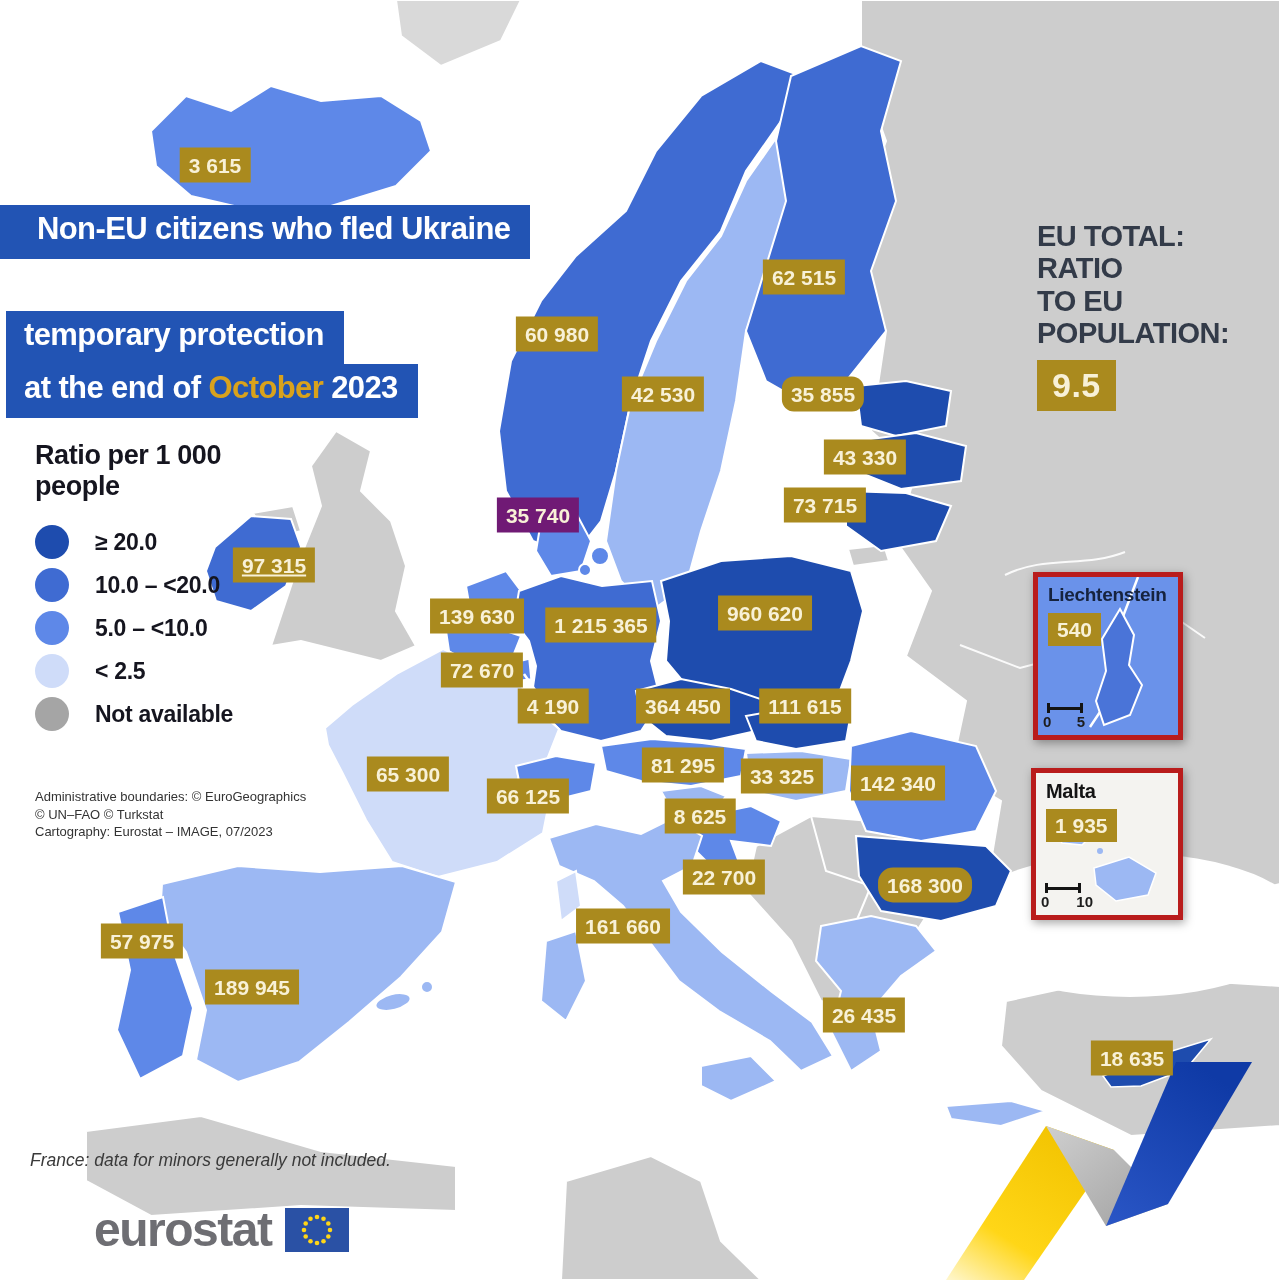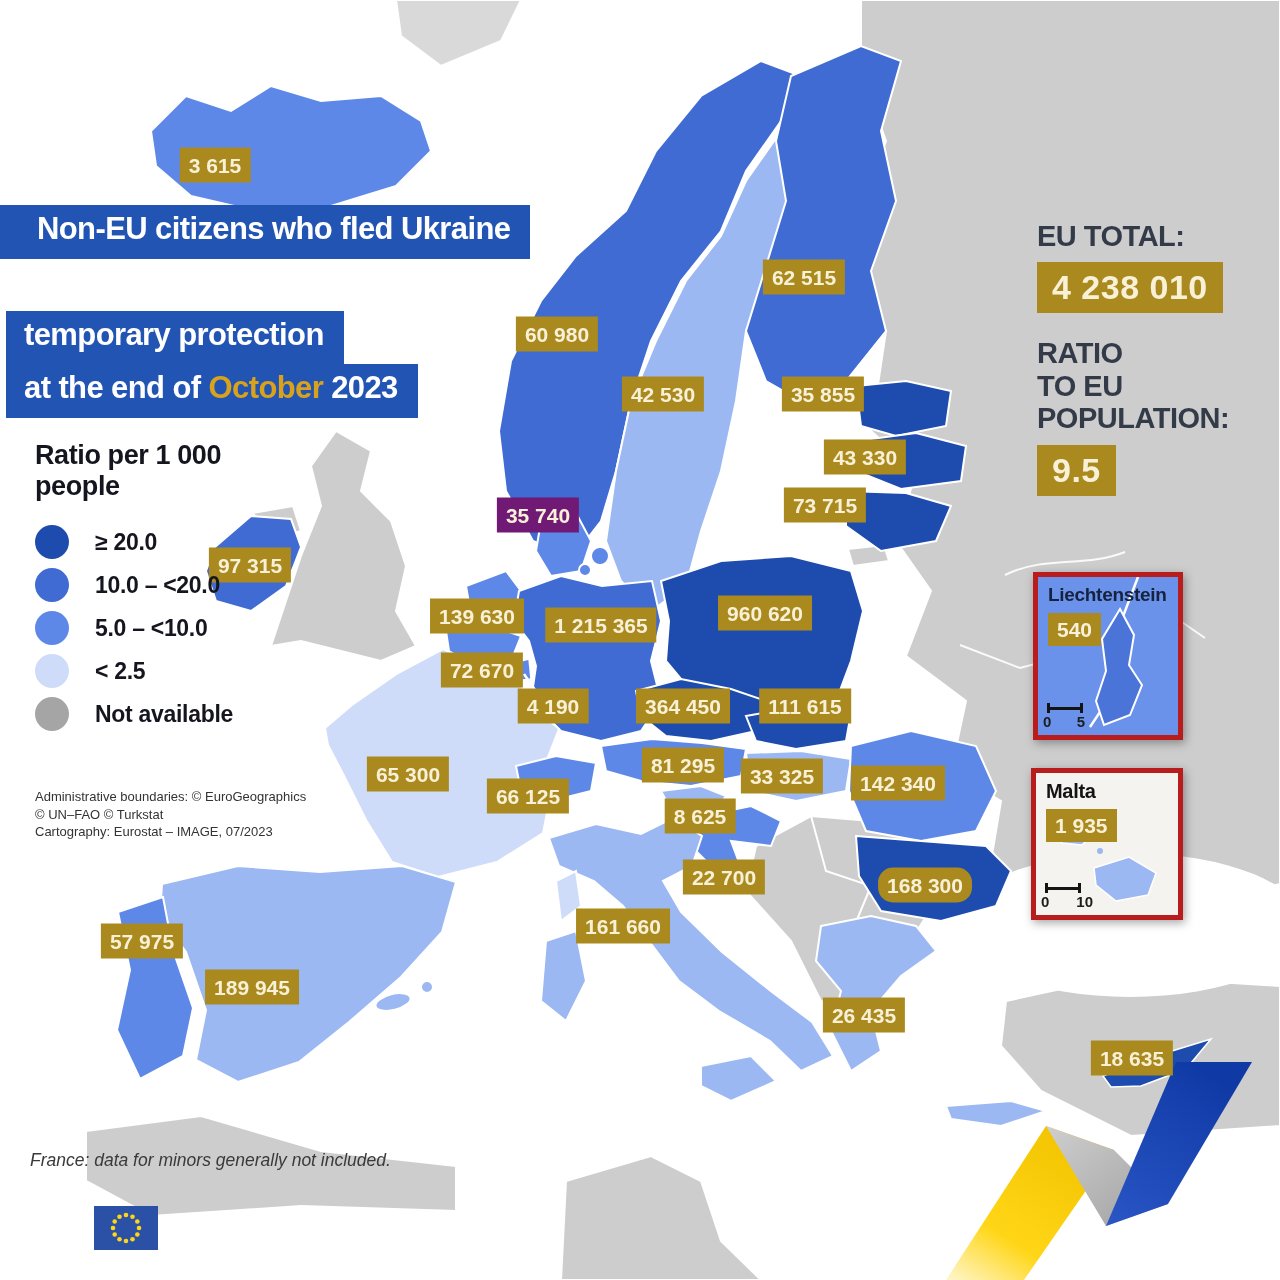--- a/index.html
+++ b/index.html
@@ -172,21 +172,20 @@
   </div>
 
   <div id="attribution">
     <div>Administrative boundaries: © EuroGeographics</div>
     <div>© UN–FAO © Turkstat</div>
     <div>Cartography: Eurostat – IMAGE, 07/2023</div>
   </div>
 
   <div id="stats">
     <div class="stat-label">EU TOTAL:</div>
-    <div class="stat-badge">4 238 010</div>
     <div class="stat-label">
       <div>RATIO</div>
       <div>TO EU</div>
       <div>POPULATION:</div>
     </div>
     <div class="stat-badge">9.5</div>
   </div>
 
   <div class="inset" id="inset-li">
     <svg width="140" height="158" viewBox="0 0 140 158">
@@ -217,20 +216,21 @@
       <div class="scale-nums">
           <span>0</span>
           <span>10</span>
         </div>
     </div>
   </div>
 
   <div id="footnote">France: data for minors generally not included.</div>
 
   <div id="logo">
+    <span class="logo-text">eurostat</span>
     <svg width="64" height="44" viewBox="0 0 64 44">
       <rect x="0" y="0" width="64" height="44" fill="#2a51a5"></rect>
       <g fill="#ffd617">
         <circle cx="32" cy="9" r="2.3"></circle>
           <circle cx="38.5" cy="10.7" r="2.3"></circle>
           <circle cx="43.3" cy="15.5" r="2.3"></circle>
         <circle cx="45" cy="22" r="2.3"></circle>
           <circle cx="43.3" cy="28.5" r="2.3"></circle>
           <circle cx="38.5" cy="33.3" r="2.3"></circle>
         <circle cx="32" cy="35" r="2.3"></circle>
@@ -240,25 +240,25 @@
           <circle cx="20.7" cy="15.5" r="2.3"></circle>
           <circle cx="25.5" cy="10.7" r="2.3"></circle>
       </g>
     </svg>
   </div>
 
 <div class="vbadge" style="left: 215px; top: 165px; background: rgb(170, 138, 30); color: rgb(248, 241, 215);">3 615</div>
     <div class="vbadge" style="left: 557px; top: 334px; background: rgb(170, 138, 30); color: rgb(248, 241, 215);">60 980</div>
     <div class="vbadge" style="left: 663px; top: 394px; background: rgb(170, 138, 30); color: rgb(248, 241, 215);">42 530</div>
     <div class="vbadge" style="left: 804px; top: 277px; background: rgb(170, 138, 30); color: rgb(248, 241, 215);">62 515</div>
-    <div class="vbadge" style="left: 823px; top: 394px; background: rgb(170, 138, 30); color: rgb(248, 241, 215);">35 855</div>
+    <div class="vbadge" style="left: 823px; top: 394px; background: rgb(170, 138, 30); color: rgb(248, 241, 215); border-radius: 12px;">35 855</div>
     <div class="vbadge" style="left: 865px; top: 457px; background: rgb(170, 138, 30); color: rgb(248, 241, 215);">43 330</div>
     <div class="vbadge" style="left: 825px; top: 505px; background: rgb(170, 138, 30); color: rgb(248, 241, 215);">73 715</div>
     <div class="vbadge" style="left: 538px; top: 515px; background: #701a75; color: rgb(248, 241, 215);">35 740</div>
-    <div class="vbadge" style="left: 250px; top: 565px; background: rgb(170, 138, 30); color: rgb(248, 241, 215);">97 315</div>
+    <div class="vbadge" style="left: 274px; top: 565px; background: rgb(170, 138, 30); color: rgb(248, 241, 215); text-decoration: underline;">97 315</div>
     <div class="vbadge" style="left: 477px; top: 616px; background: rgb(170, 138, 30); color: rgb(248, 241, 215);">139 630</div>
     <div class="vbadge" style="left: 601px; top: 625px; background: rgb(170, 138, 30); color: rgb(248, 241, 215);">1 215 365</div>
     <div class="vbadge" style="left: 765px; top: 613px; background: rgb(170, 138, 30); color: rgb(248, 241, 215);">960 620</div>
     <div class="vbadge" style="left: 482px; top: 670px; background: rgb(170, 138, 30); color: rgb(248, 241, 215);">72 670</div>
     <div class="vbadge" style="left: 553px; top: 706px; background: rgb(170, 138, 30); color: rgb(248, 241, 215);">4 190</div>
     <div class="vbadge" style="left: 683px; top: 706px; background: rgb(170, 138, 30); color: rgb(248, 241, 215);">364 450</div>
     <div class="vbadge" style="left: 805px; top: 706px; background: rgb(170, 138, 30); color: rgb(248, 241, 215);">111 615</div>
     <div class="vbadge" style="left: 683px; top: 765px; background: rgb(170, 138, 30); color: rgb(248, 241, 215);">81 295</div>
     <div class="vbadge" style="left: 782px; top: 776px; background: rgb(170, 138, 30); color: rgb(248, 241, 215);">33 325</div>
     <div class="vbadge" style="left: 528px; top: 796px; background: rgb(170, 138, 30); color: rgb(248, 241, 215);">66 125</div>

